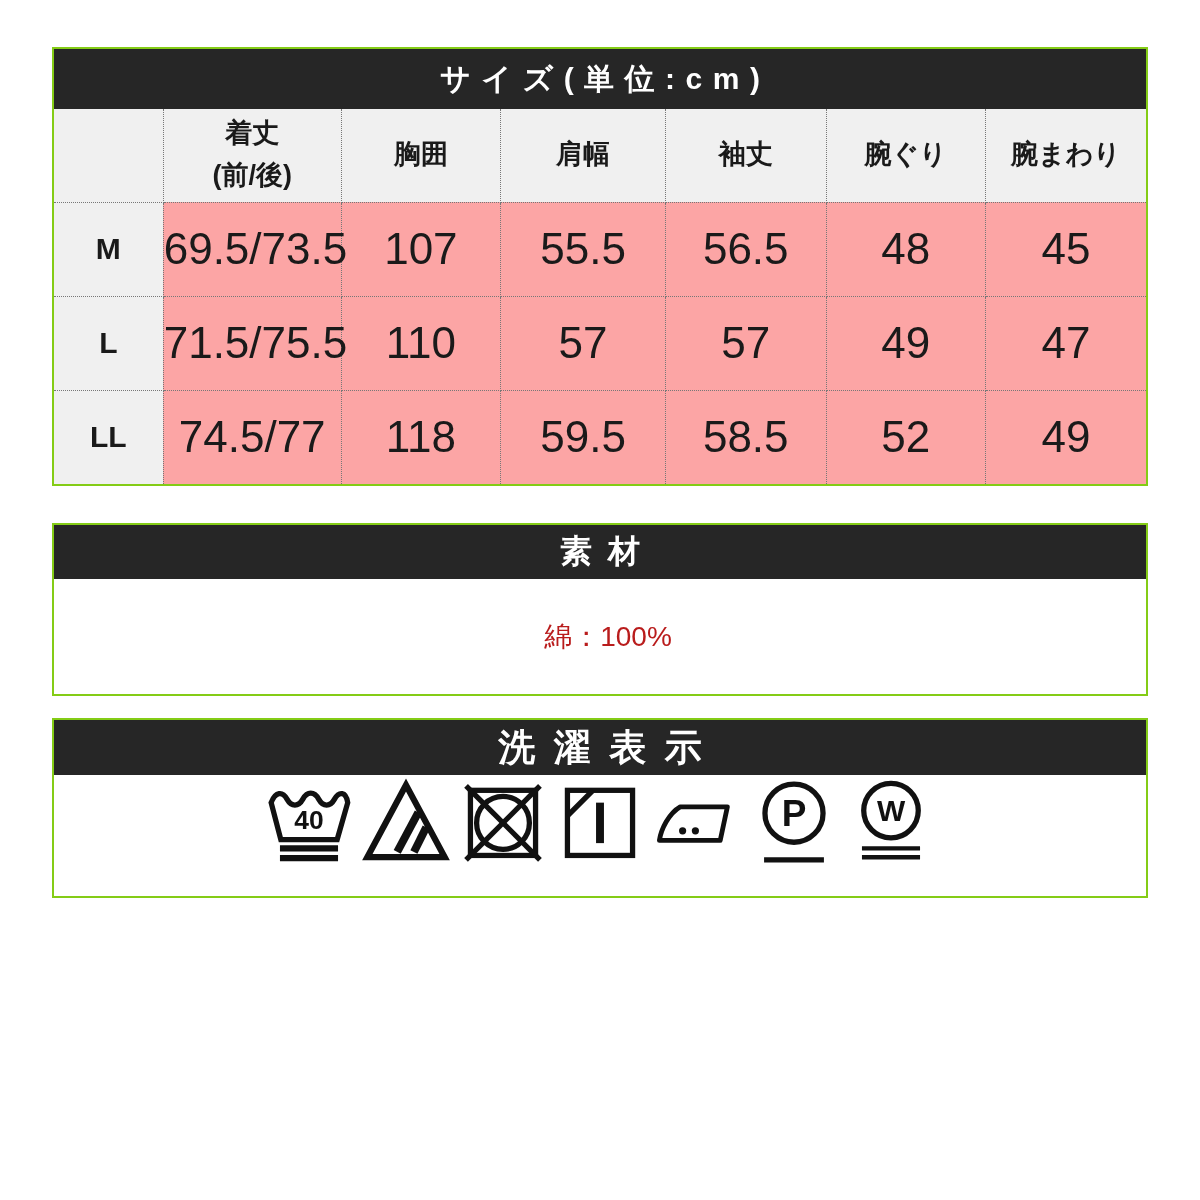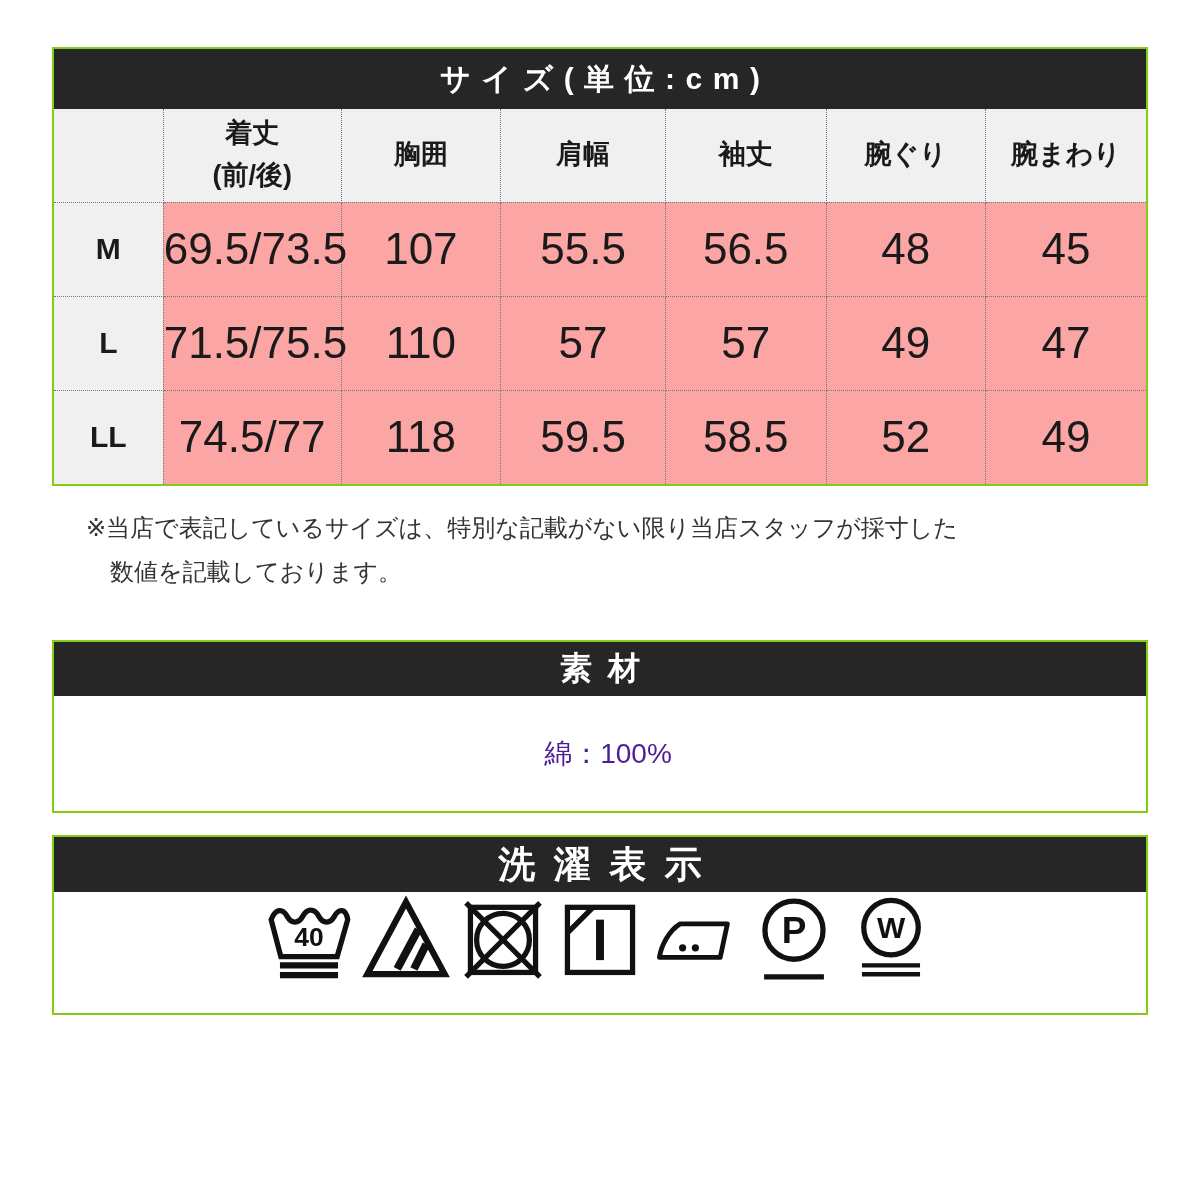--- a/index.html
+++ b/index.html
@@ -49,21 +49,21 @@
     white-space: pre-line;
     padding-left: calc(34px + 1em); text-indent: -1em;
     margin-bottom: 47px;
   }
 
   
   .material-box { margin-top: 37px; }
   .material-box .bar { height: 54px; font-size: 32px; letter-spacing: 0.5em; text-indent: 0.5em; }
   .material-content {
     height: 115px; display: flex; align-items: center; justify-content: center;
-    font-size: 28px; color: #4c1d95; margin-left: 16px;
+    font-size: 28px; color: #b91c1c; margin-left: 16px;
   }
   .laundry-box { margin-top: 22px; }
   .laundry-box .bar { height: 55px; font-size: 37px; letter-spacing: 0.5em; text-indent: 0.5em; }
   .laundry-icons {
     height: 121px; display: flex; align-items: flex-start; justify-content: center; gap: 9px;
   }
   .care-icon { width: 88px; height: 94px; display: block; }
   .care-icon .st { stroke: #111; fill: none; }
   .care-icon text { fill: #111; font-family: "Liberation Sans", "DejaVu Sans", sans-serif; }
 </style>
@@ -122,22 +122,20 @@
         <td>59.5</td>
         <td>58.5</td>
         <td>52</td>
         <td>49</td>
       </tr>
     </tbody>
   </table>
 </section>
 
 <section class="notes">
-  <p class="note">※当店で表記しているサイズは、特別な記載がない限り当店スタッフが採寸した
-数値を記載しております。</p>
 </section>
 
 <section class="box material-box">
   <div class="bar">
     <span>素材</span>
   </div>
   <div class="material-content">綿：100%</div>
 </section>
 
 <section class="box laundry-box">

